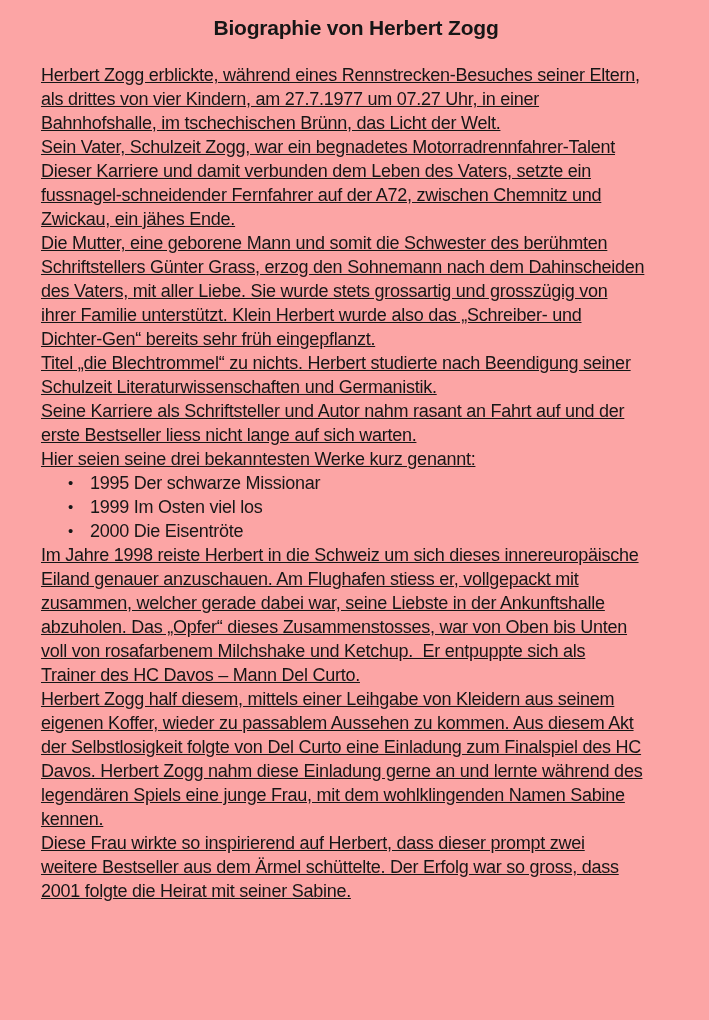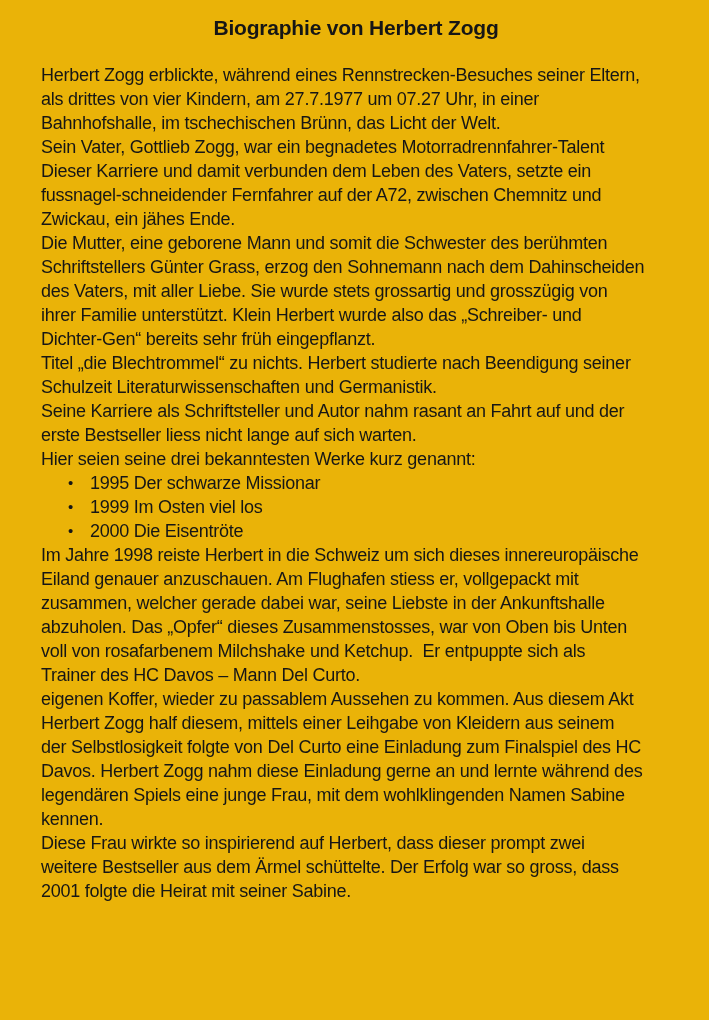--- a/index.html
+++ b/index.html
@@ -5,37 +5,38 @@
 <style>
   html, body {
     margin: 0;
     padding: 0;
     background: #ffffff;
   }
   .page {
     position: relative;
     width: 709px;
     height: 1020px;
-    background: #eab308;
+    background: #fca5a5;
     color: #161616;
     font-family: "Liberation Sans", "DejaVu Sans", sans-serif;
     box-sizing: border-box;
     padding: 14px 38px 16px 41px;
     overflow: hidden;
   }
   .doc-title {
     text-align: center;
     font-weight: bold;
     font-size: 21px;
     line-height: 28px;
     letter-spacing: -0.2px;
     margin: 0 0 21px 0;
   }
   .para {
     margin: 0;
+    text-decoration: underline;
   }
   .line {
     white-space: pre;
     font-size: 18px;
     line-height: 24px;
     letter-spacing: -0.25px;
   }
   .bullet-list {
     margin: 0;
   }
@@ -60,21 +61,21 @@
 
 <div class="page">
   <h1 class="doc-title">Biographie von Herbert Zogg</h1>
   <div>
       <div class="para">
         <div class="line">Herbert Zogg erblickte, während eines Rennstrecken-Besuches seiner Eltern,</div>
         <div class="line">als drittes von vier Kindern, am 27.7.1977 um 07.27 Uhr, in einer</div>
         <div class="line">Bahnhofshalle, im tschechischen Brünn, das Licht der Welt.</div>
       </div>
       <div class="para">
-        <div class="line">Sein Vater, Gottlieb Zogg, war ein begnadetes Motorradrennfahrer-Talent</div>
+        <div class="line">Sein Vater, Schulzeit Zogg, war ein begnadetes Motorradrennfahrer-Talent</div>
         <div class="line">Dieser Karriere und damit verbunden dem Leben des Vaters, setzte ein</div>
         <div class="line">fussnagel-schneidender Fernfahrer auf der A72, zwischen Chemnitz und</div>
         <div class="line">Zwickau, ein jähes Ende.</div>
       </div>
       <div class="para">
         <div class="line">Die Mutter, eine geborene Mann und somit die Schwester des berühmten</div>
         <div class="line">Schriftstellers Günter Grass, erzog den Sohnemann nach dem Dahinscheiden</div>
         <div class="line">des Vaters, mit aller Liebe. Sie wurde stets grossartig und grosszügig von</div>
         <div class="line">ihrer Familie unterstützt. Klein Herbert wurde also das „Schreiber- und</div>
         <div class="line">Dichter-Gen“ bereits sehr früh eingepflanzt.</div>
@@ -97,22 +98,22 @@
       </div>
       <div class="para">
         <div class="line">Im Jahre 1998 reiste Herbert in die Schweiz um sich dieses innereuropäische</div>
         <div class="line">Eiland genauer anzuschauen. Am Flughafen stiess er, vollgepackt mit</div>
         <div class="line">zusammen, welcher gerade dabei war, seine Liebste in der Ankunftshalle</div>
         <div class="line">abzuholen. Das „Opfer“ dieses Zusammenstosses, war von Oben bis Unten</div>
         <div class="line">voll von rosafarbenem Milchshake und Ketchup.  Er entpuppte sich als</div>
         <div class="line">Trainer des HC Davos – Mann Del Curto.</div>
       </div>
       <div class="para">
+        <div class="line">Herbert Zogg half diesem, mittels einer Leihgabe von Kleidern aus seinem</div>
         <div class="line">eigenen Koffer, wieder zu passablem Aussehen zu kommen. Aus diesem Akt</div>
-        <div class="line">Herbert Zogg half diesem, mittels einer Leihgabe von Kleidern aus seinem</div>
         <div class="line">der Selbstlosigkeit folgte von Del Curto eine Einladung zum Finalspiel des HC</div>
         <div class="line">Davos. Herbert Zogg nahm diese Einladung gerne an und lernte während des</div>
         <div class="line">legendären Spiels eine junge Frau, mit dem wohlklingenden Namen Sabine</div>
         <div class="line">kennen.</div>
       </div>
       <div class="para">
         <div class="line">Diese Frau wirkte so inspirierend auf Herbert, dass dieser prompt zwei</div>
         <div class="line">weitere Bestseller aus dem Ärmel schüttelte. Der Erfolg war so gross, dass</div>
         <div class="line">2001 folgte die Heirat mit seiner Sabine.</div>
       </div>

